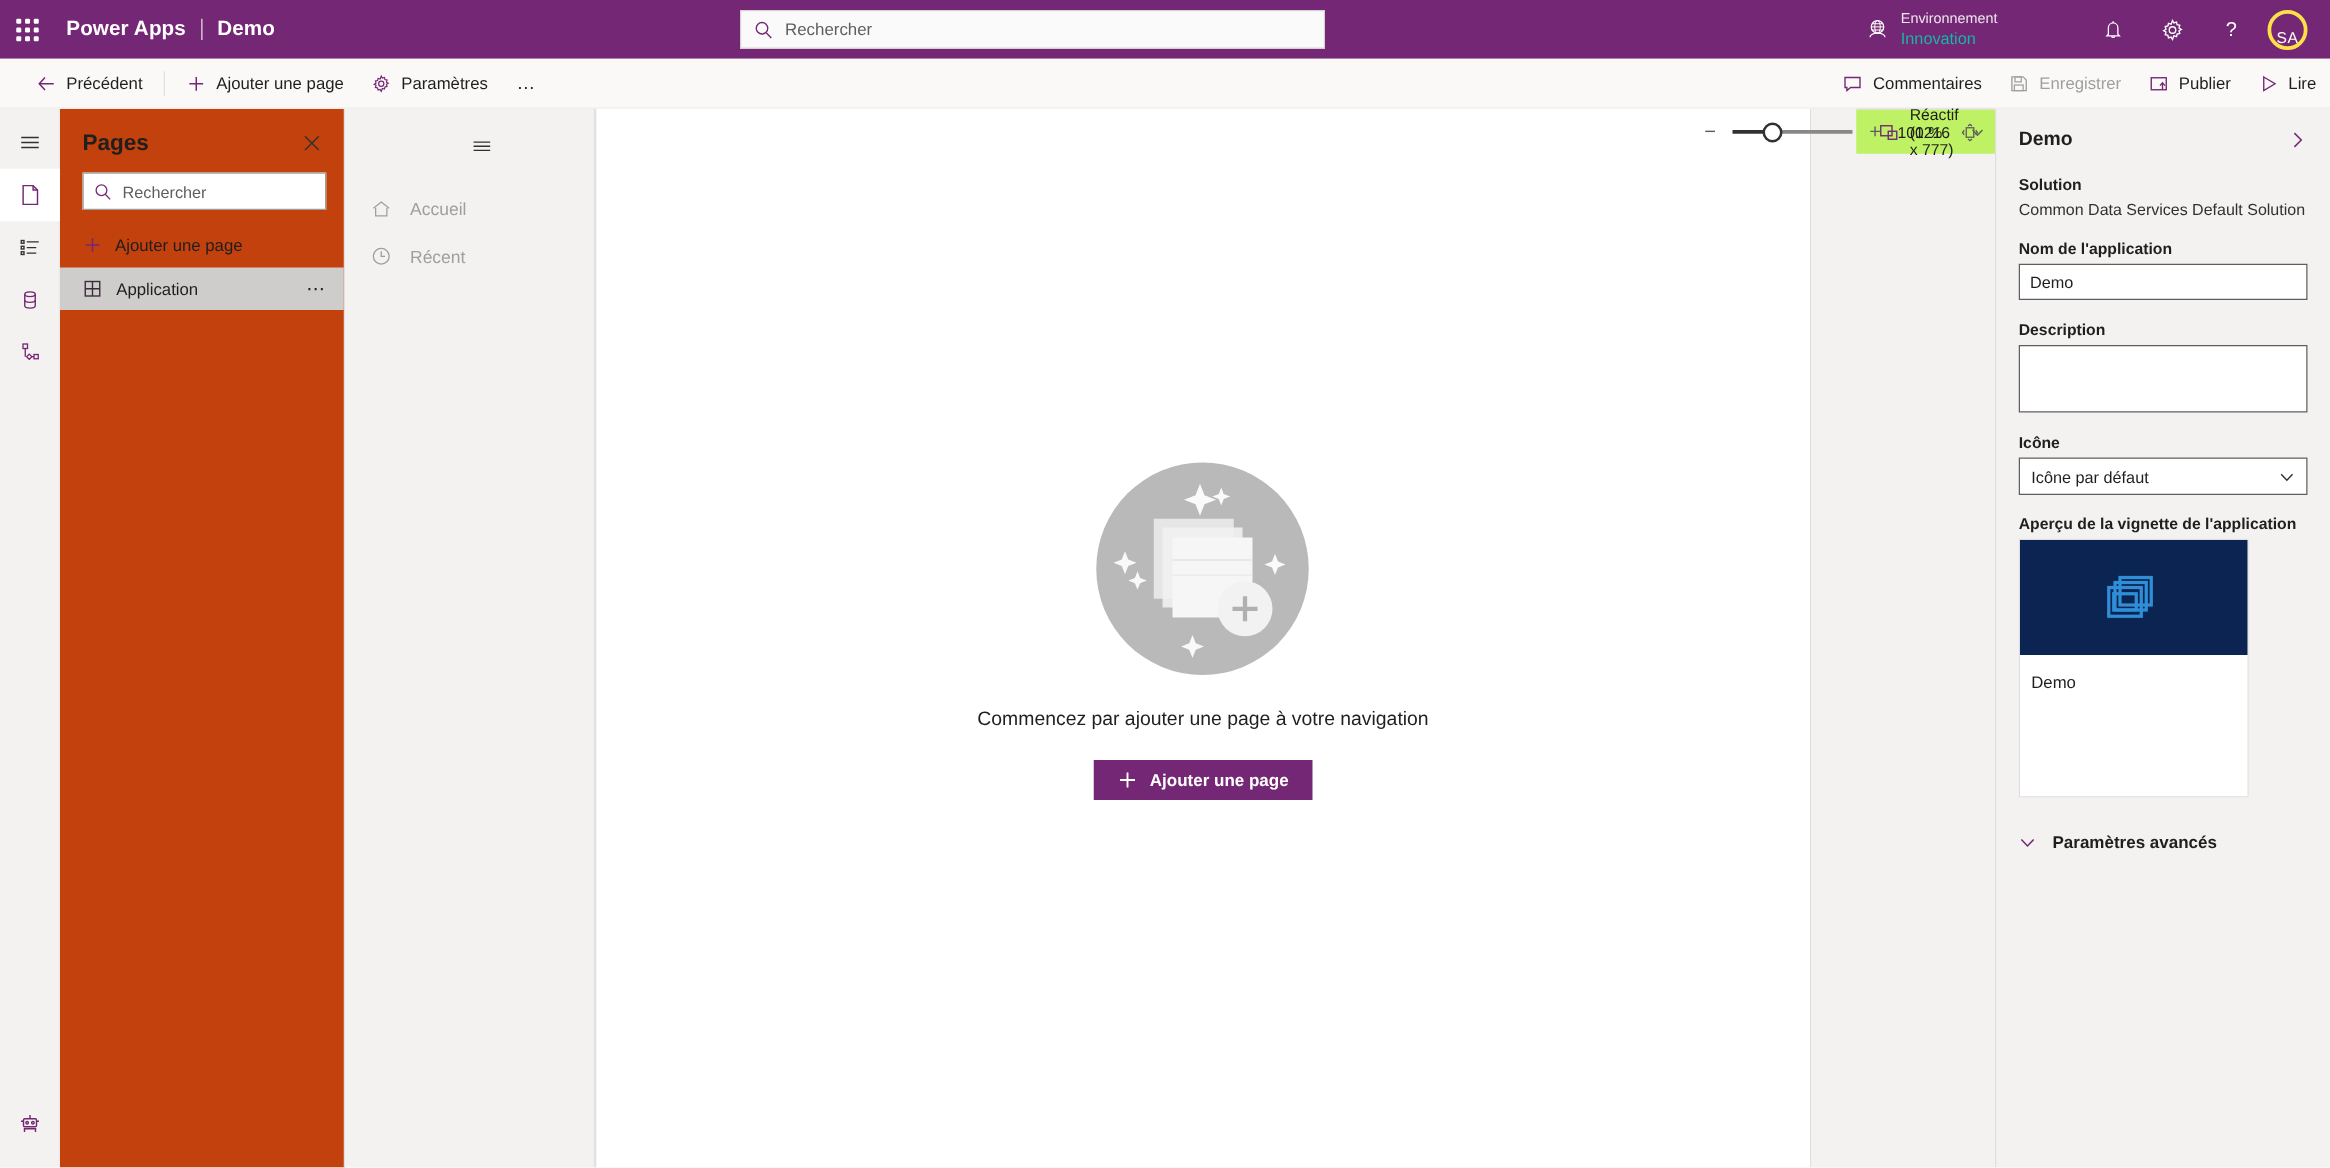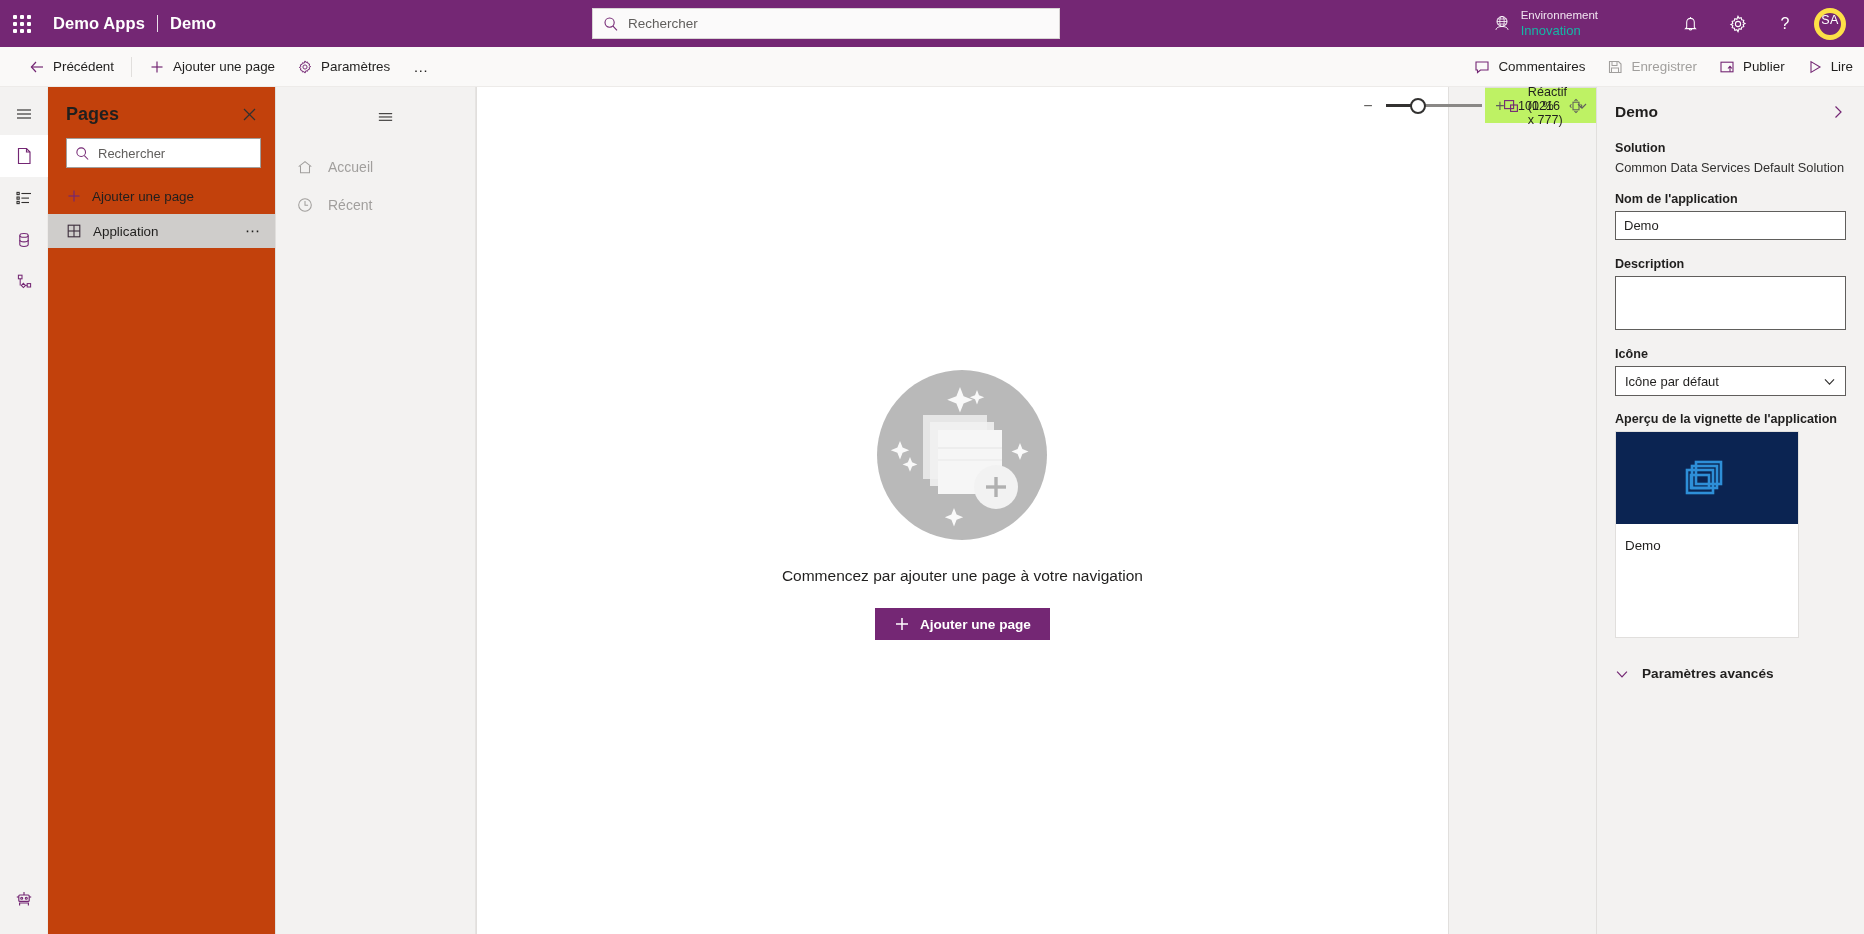--- a/index.html
+++ b/index.html
@@ -62,22 +62,22 @@
   .brand-actions {
     position: absolute; right: 10px; top: 0; height: 47px;
     display: flex; align-items: center; gap: 0;
   }
   .brand-icon-btn {
     width: 47px; height: 47px; display: flex; align-items: center; justify-content: center;
     cursor: pointer;
   }
   .avatar {
     width: 32px; height: 32px; border-radius: 50%;
-    border: 5px solid #fde047; color: #fff;
-    display: flex; align-items: flex-start; justify-content: center;
+    border: 3px solid #fde047; color: #fff;
+    display: flex; align-items: flex-end; justify-content: center;
     font-size: 12.5px; letter-spacing: .4px; margin: 0 8px 0 6px; cursor: pointer;
   }
 
   
   .cmdbar {
     height: 40px; flex: 0 0 40px; background: #faf9f8;
     border-bottom: 1px solid #edebe9;
     display: flex; align-items: center; position: relative;
   }
   .cmd-left { display: flex; align-items: center; padding-left: 18px; gap: 0; }
@@ -251,21 +251,21 @@
         <i></i>
         <i></i>
         <i></i>
         <i></i>
         <i></i>
         <i></i>
         <i></i>
     </span>
   </div>
   <div class="brand-title">
-    <span>Demo Apps</span>
+    <span>Power Apps</span>
     <span class="brand-sep"></span>
     <span>Demo</span>
   </div>
 
   <div class="search-wrap">
     <div class="search-box">
       <span class="ico">
         <svg width="16" height="16" viewBox="0 0 16 16">
             <circle cx="6.6" cy="6.6" r="4.6" fill="none" stroke="#742774" stroke-width="1.1"></circle>
             <line x1="10" y1="10.2" x2="14" y2="14.4" stroke="#742774" stroke-width="1.1"></line>

